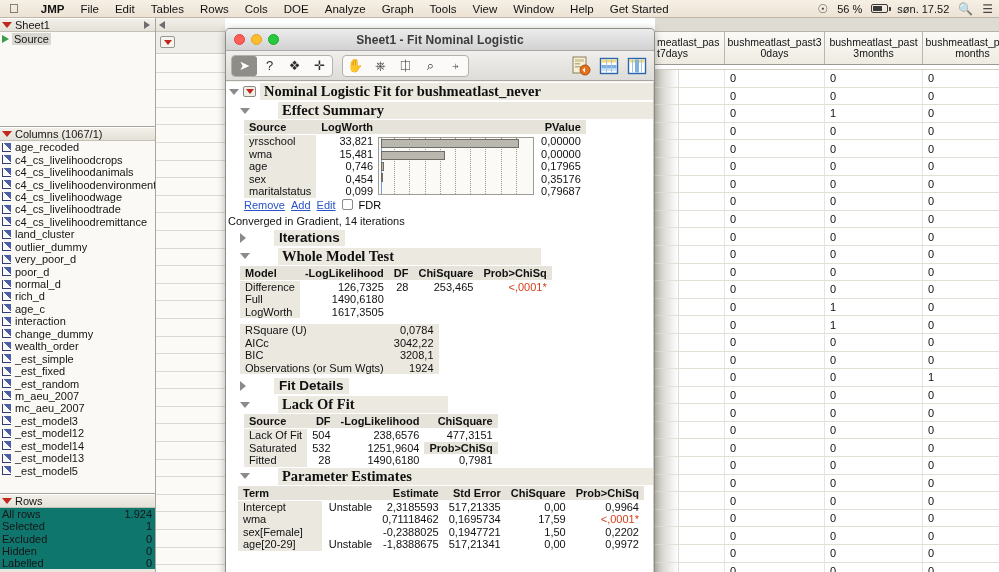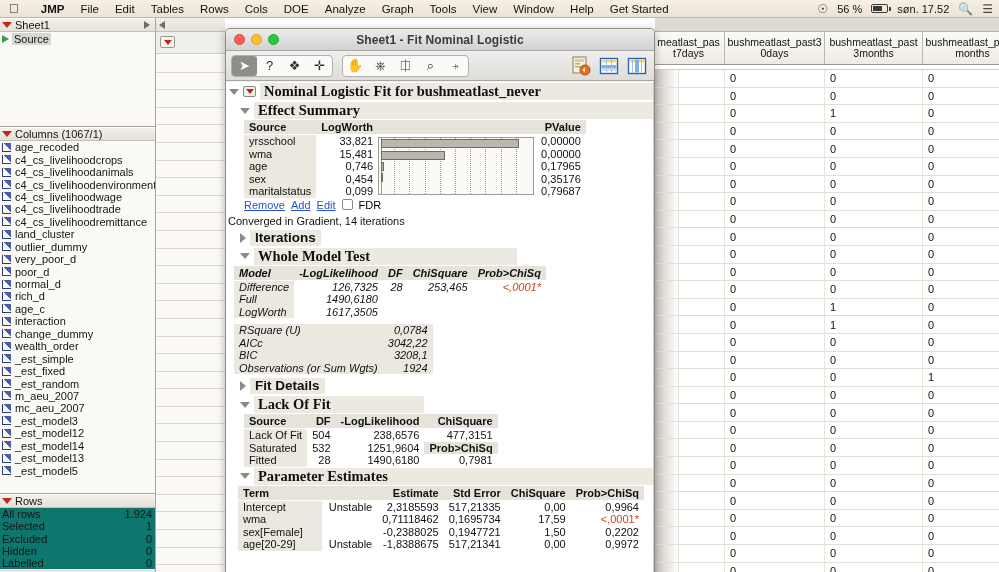--- a/index.html
+++ b/index.html
@@ -110,21 +110,21 @@
     background: #ffffff; overflow: hidden; font-size: 11px;
   }
   .dt-topstrip { height: 14px; background: #dedbd2; border-bottom: 1px solid #b5b2a9; }
   .dt-header { display: flex; height: 33px; background: linear-gradient(to bottom,#fbfaf6,#eeebe2); border-bottom: 1px solid #9b988f; }
   .dt-hcell {
     flex: none; border-right: 1px solid #b9b6ad;
     display: flex; align-items: center; justify-content: center;
     text-align: center; font-size: 10.5px; line-height: 11.5px;
     padding: 0 2px; color: #111; word-break: break-all;
   }
-  .dt-hcell.first { justify-content: flex-end; text-align: center; padding-right: 4px; }
+  .dt-hcell.first { justify-content: flex-end; text-align: left; padding-right: 4px; }
   .dt-gap { height: 5px; background: #ffffff; border-bottom: 1px solid #cfccc3; }
   .dt-row { display: flex; height: 17.6px; border-bottom: 1px solid #e2dfd6; }
   .dt-rowhandle { width: 24px; flex: none; background: linear-gradient(to right,#c8c5bc,#ffffff); border-right: 1px solid #dedbd2; }
   .dt-cell {
     flex: none; border-right: 1px solid #e8e5dc; display: flex; align-items: center;
     padding-left: 5px; font-size: 11px; color: #111;
   }
 
   
   .jmpwin {
@@ -178,21 +178,21 @@
   .redbtn i { width: 0;height:0;border-left:4px solid transparent;border-right:4px solid transparent;border-top:5px solid #c0271d; }
   .h1 {
     font-size: 14.5px; font-weight: bold; color: #101010;
     background: #ece9e1; flex: 1; padding: 0 4px; line-height: 17px; font-family: Liberation Serif, serif;
   }
   .h2 {
     font-size: 13.5px; font-weight: bold; color: #101010;
     background: #ece9e1; padding: 0 5px; line-height: 16px; display: inline-block;
   }
 
-  .indent { padding-left: 14px; }
+  .indent { padding-left: 14px; gap: 24px; }
 
   table.jmp { border-collapse: collapse; font-size: 11px; color: #111; }
   table.jmp th {
     background: #e6e3da; font-weight: bold; font-size: 11px;
     padding: 1px 5px; text-align: right; white-space: nowrap;
     border-bottom: 1px solid #ffffff;
   }
   table.jmp th.lft { text-align: left; }
   table.jmp td { padding: 0px 5px; white-space: nowrap; line-height: 12.5px; }
   table.jmp td.num { text-align: right; }
@@ -814,21 +814,21 @@
       <div class="disc-row indent">
         <span class="disc closed"></span>
         <span class="h2">Iterations</span>
       </div>
 
       <div class="disc-row indent">
         <span class="disc"></span>
         <span class="h1" style="flex:0 0 auto;min-width:263px;">Whole Model Test</span>
       </div>
 
-      <div style="padding-left:8px;font-style:italic;">
+      <div style="padding-left:14px;">
         <table class="jmp">
           <thead>
             <tr>
               <th class="lft">Model</th>
               <th>-LogLikelihood</th>
               <th>DF</th>
               <th>ChiSquare</th>
               <th>Prob&gt;ChiSq</th>
             </tr>
           </thead>

